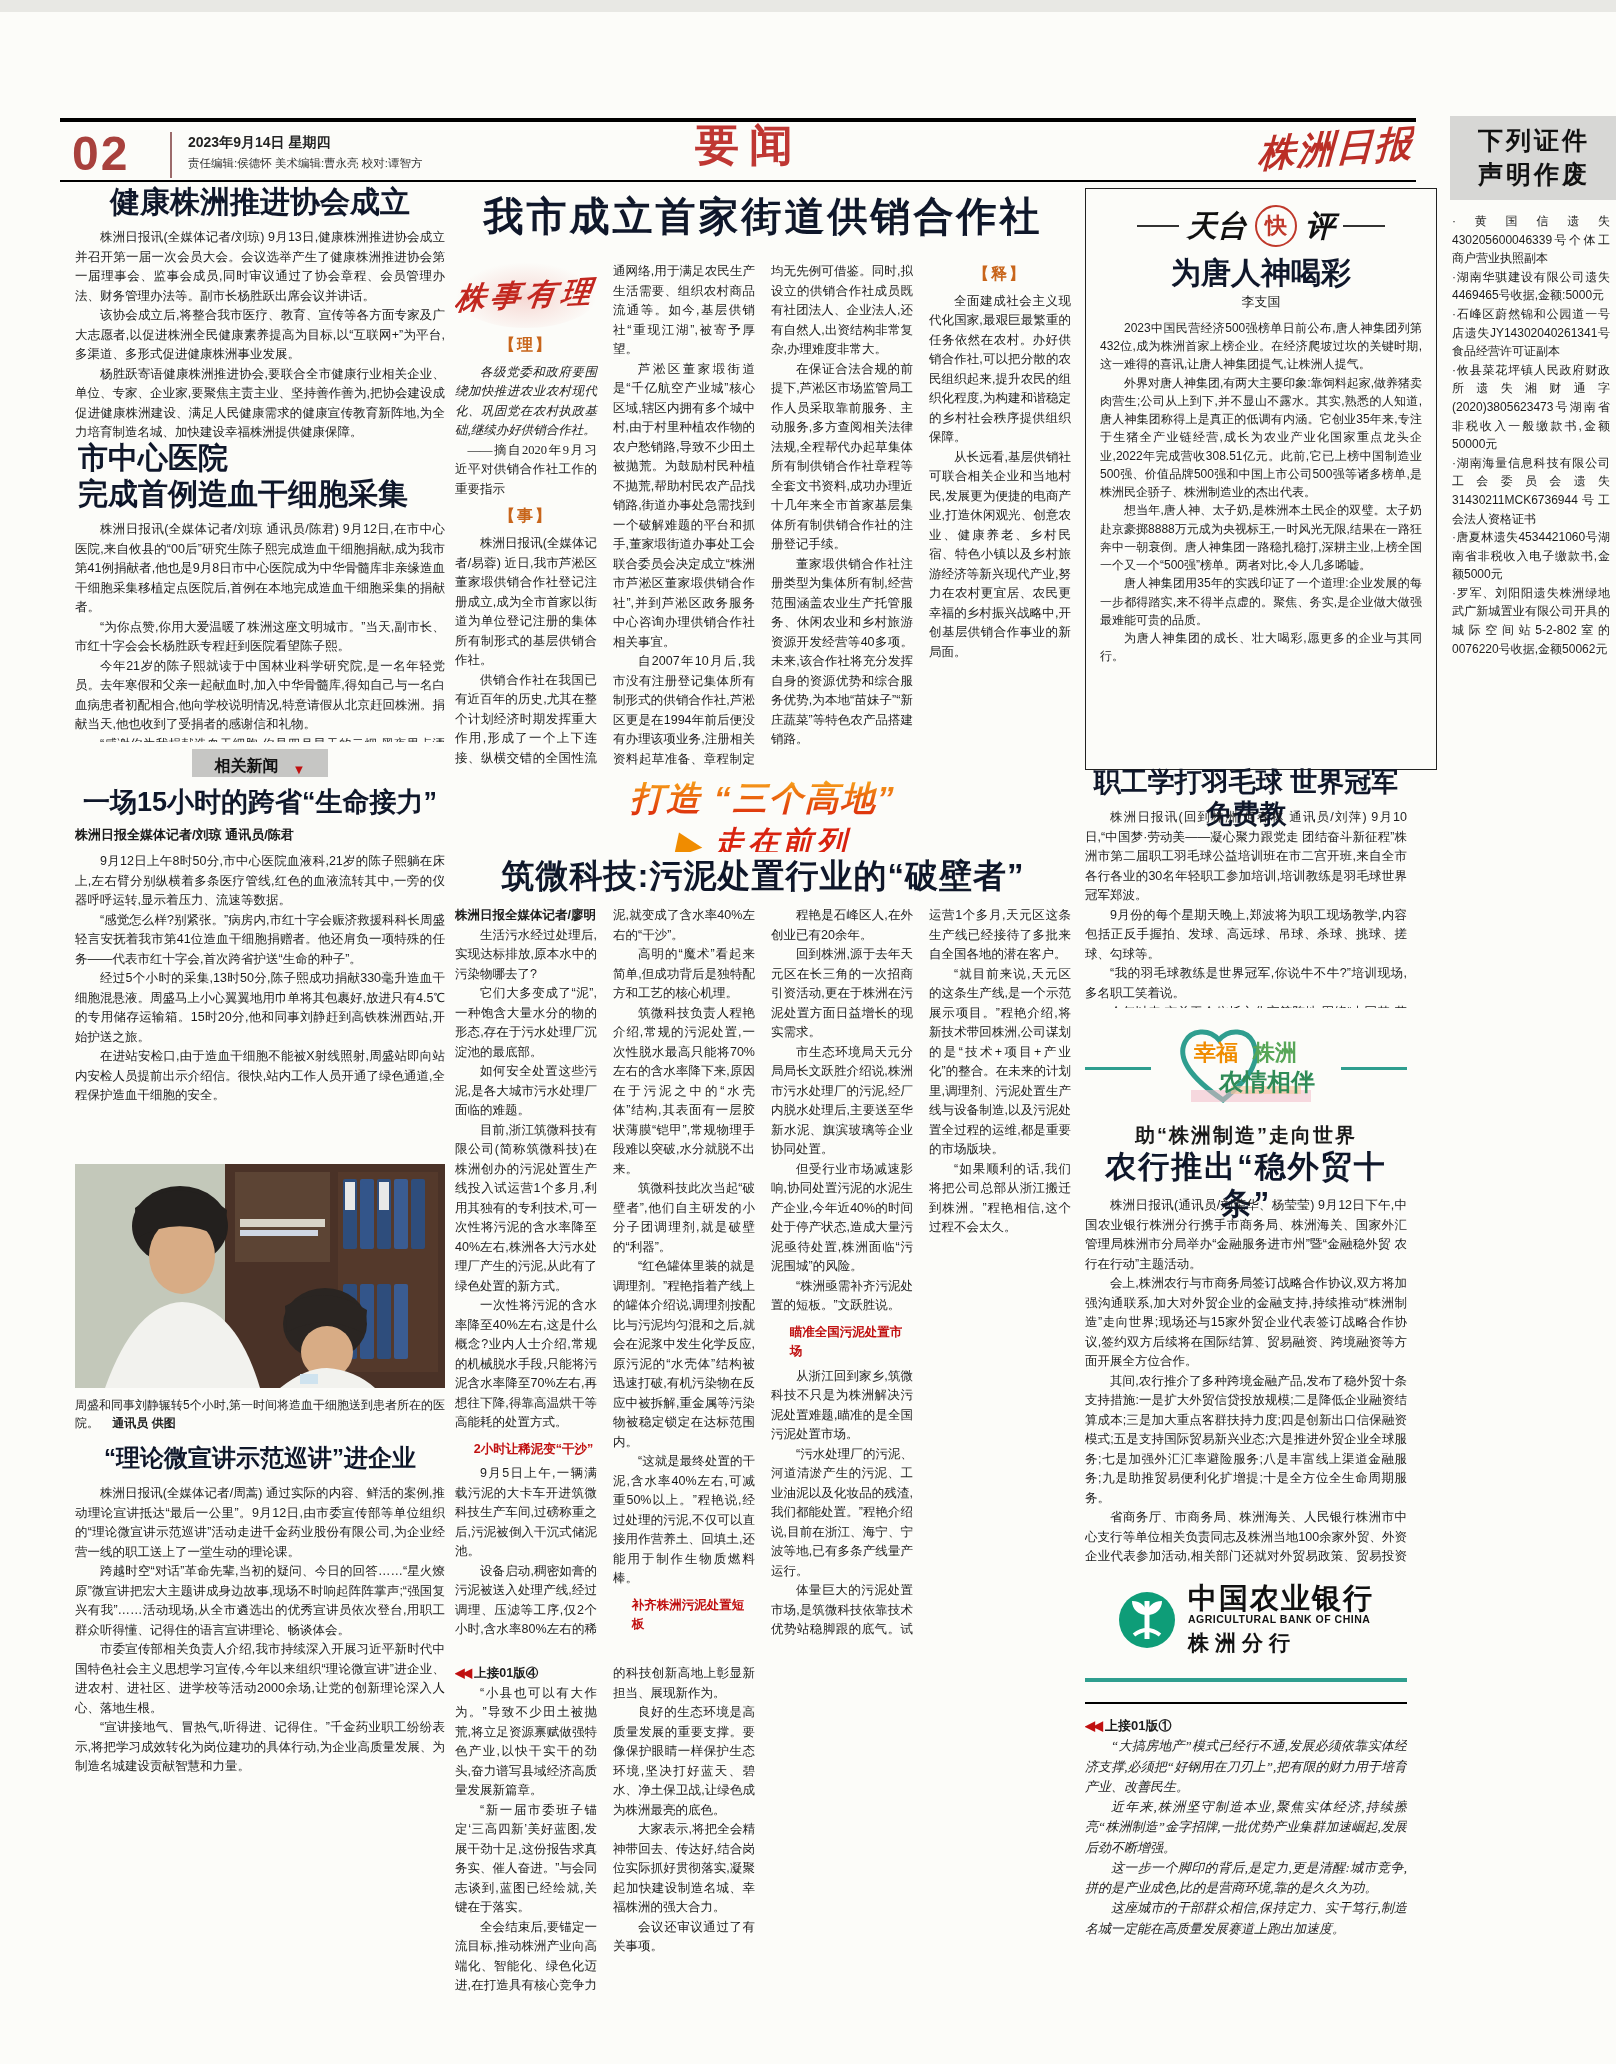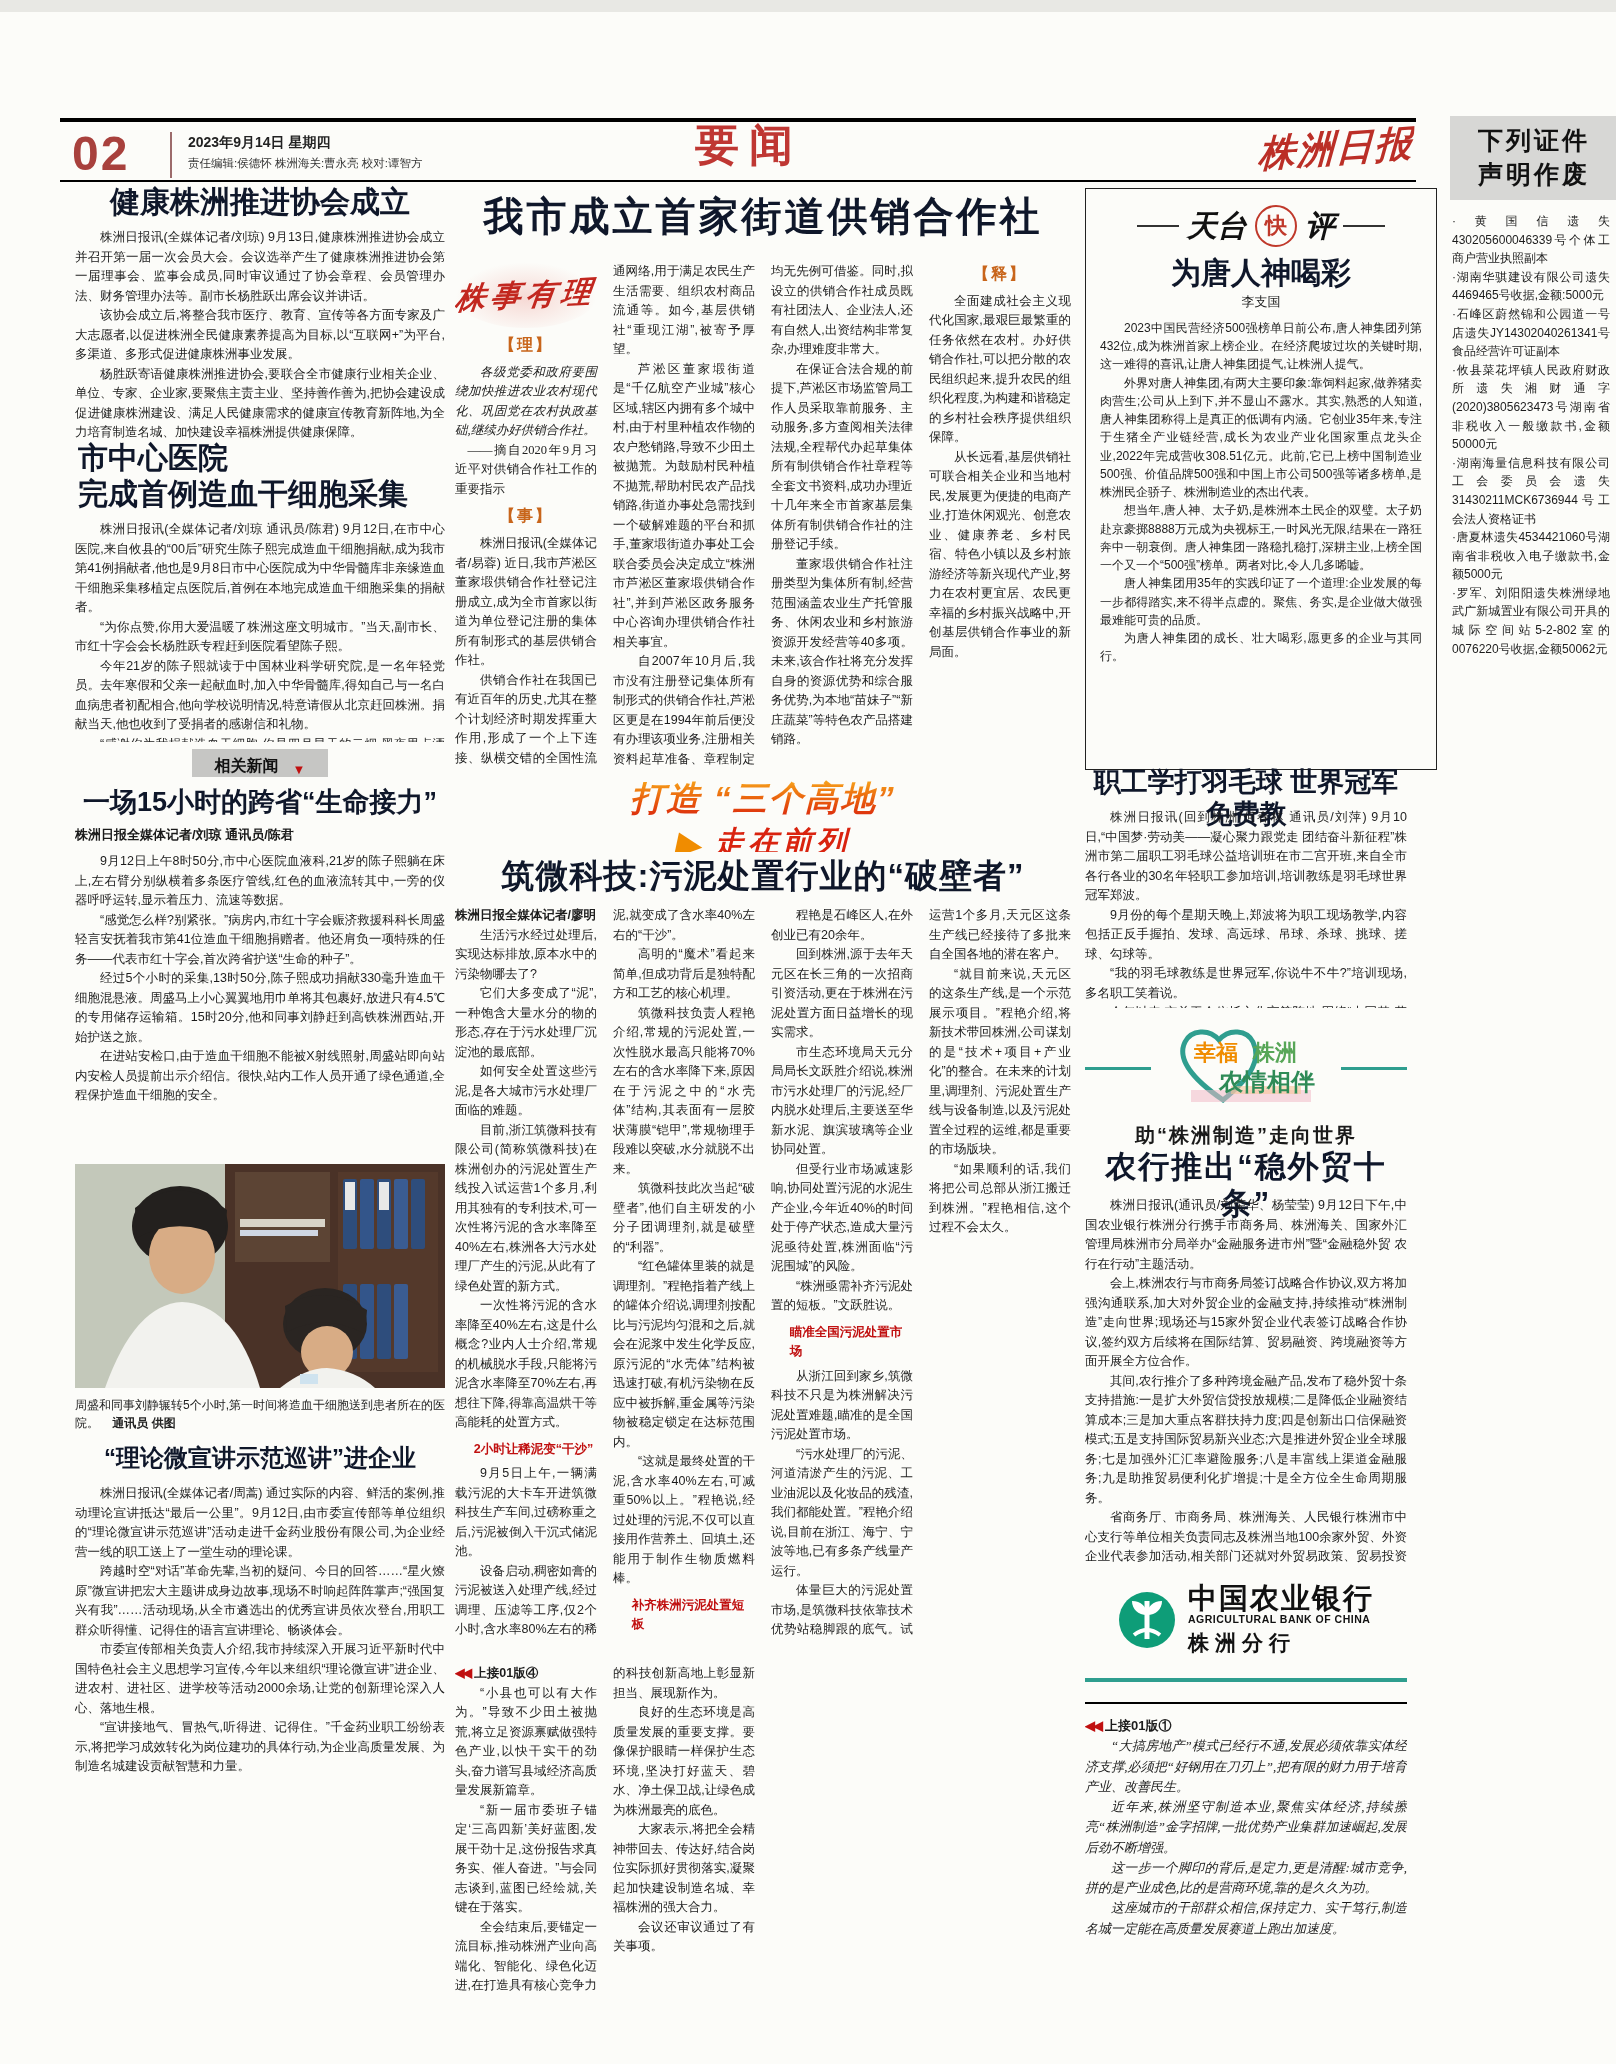--- a/index.html
+++ b/index.html
@@ -82,21 +82,21 @@
 </head>
 <body>
 
 <div class="page">
 
   <div class="rule" style="left:60px;top:106px;width:1356px;height:4px;"></div>
   <div class="abs pagenum" style="left:72px;top:114px;">02</div>
   <div class="abs" style="left:170px;top:120px;width:2px;height:46px;background:#9c6b6b;"></div>
   <div class="abs" style="left:188px;top:122px;width:420px;">
     <div class="dateline1">2023年9月14日  星期四</div>
-    <div class="dateline2">责任编辑:侯德怀  株洲海关:曹永亮  校对:谭智方</div>
+    <div class="dateline2">责任编辑:侯德怀  美术编辑:曹永亮  校对:谭智方</div>
   </div>
   <div class="abs section-title" style="left:695px;top:104px;">要闻</div>
   <div class="abs masthead" style="left:1258px;top:112px;">株洲日报</div>
   <div class="rule" style="left:60px;top:168px;width:1356px;height:2px;"></div>
 
   <div class="abs noticebox" style="left:1450px;top:104px;width:168px;height:84px;">
     <div>下列证件</div>
     <div>声明作废</div>
   </div>
   <div class="abs noticelist" style="left:1452px;top:200px;width:158px;height:625px;">

